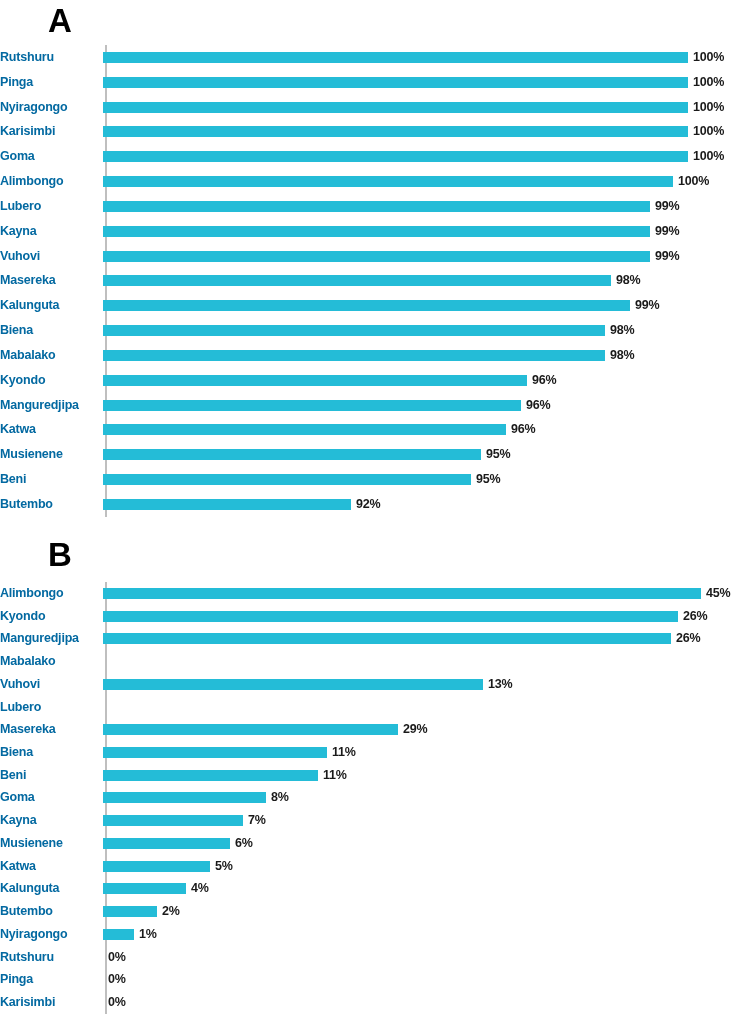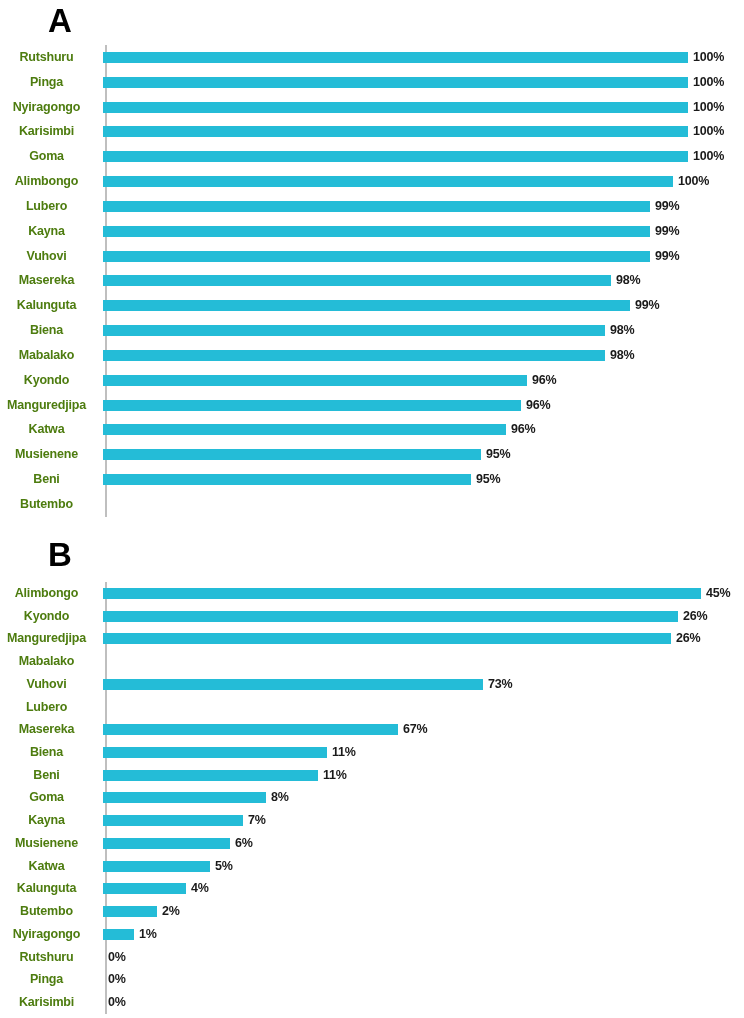--- a/index.html
+++ b/index.html
@@ -67,28 +67,28 @@
   .row {
     position: relative;
     display: flex;
     align-items: center;
     width: 100%;
     box-sizing: border-box;
   }
   .cat-label {
     width: 99px;
     flex: 0 0 99px;
-    text-align: center;
+    text-align: left;
     padding-right: 6px;
     box-sizing: border-box;
     font-family: "Liberation Sans", sans-serif;
     font-weight: bold;
     font-size: 12.5px;
     line-height: 13px;
-    color: #4d7c0f;
+    color: #0369a1;
     white-space: nowrap;
     letter-spacing: -0.2px;
   }
   .bar-area {
     position: relative;
     flex: 1 1 auto;
     height: 100%;
     display: flex;
     align-items: center;
     padding-left: 4px;
@@ -243,20 +243,24 @@
           </div>
           <div class="row" style="height: 24.8421px;">
             <div class="cat-label">Beni</div>
             <div class="bar-area">
               <div class="bar" style="width: 368px;"></div>
               <div class="value-label">95%</div>
             </div>
           </div>
           <div class="row" style="height: 24.8421px;">
             <div class="cat-label">Butembo</div>
+            <div class="bar-area">
+              <div class="bar" style="width: 248px;"></div>
+              <div class="value-label">92%</div>
+            </div>
           </div>
         </div>
     </div>
   </div>
 
   <div class="panel" id="panel-b">
     <div class="panel-letter">B</div>
 
     <div class="plot" id="plot-b">
       <div class="axis-line"></div>
@@ -282,31 +286,31 @@
               <div class="value-label">26%</div>
             </div>
           </div>
           <div class="row" style="height: 22.7368px;">
             <div class="cat-label">Mabalako</div>
           </div>
           <div class="row" style="height: 22.7368px;">
             <div class="cat-label">Vuhovi</div>
             <div class="bar-area">
               <div class="bar" style="width: 380px;"></div>
-              <div class="value-label">73%</div>
+              <div class="value-label">13%</div>
             </div>
           </div>
           <div class="row" style="height: 22.7368px;">
             <div class="cat-label">Lubero</div>
           </div>
           <div class="row" style="height: 22.7368px;">
             <div class="cat-label">Masereka</div>
             <div class="bar-area">
               <div class="bar" style="width: 295px;"></div>
-              <div class="value-label">67%</div>
+              <div class="value-label">29%</div>
             </div>
           </div>
           <div class="row" style="height: 22.7368px;">
             <div class="cat-label">Biena</div>
             <div class="bar-area">
               <div class="bar" style="width: 224px;"></div>
               <div class="value-label">11%</div>
             </div>
           </div>
           <div class="row" style="height: 22.7368px;">

